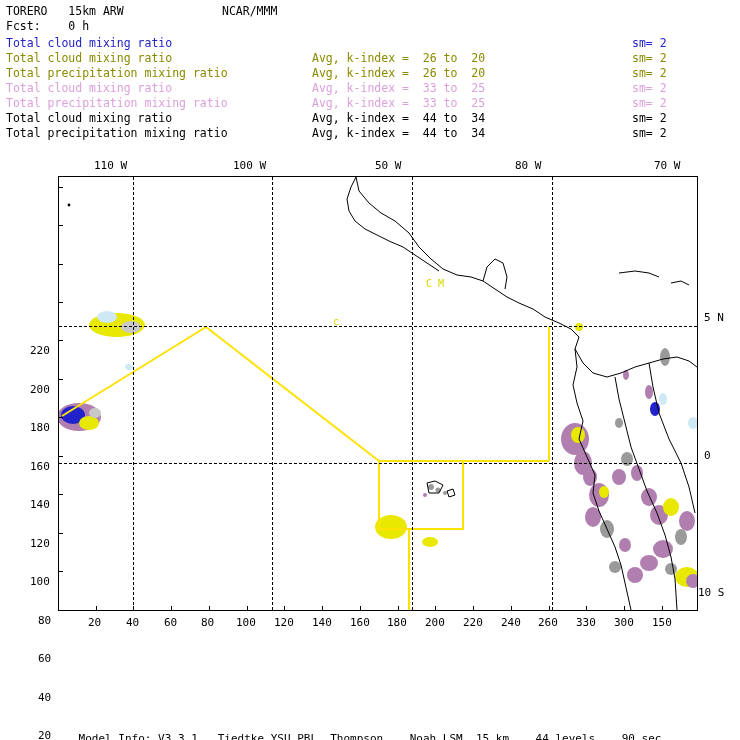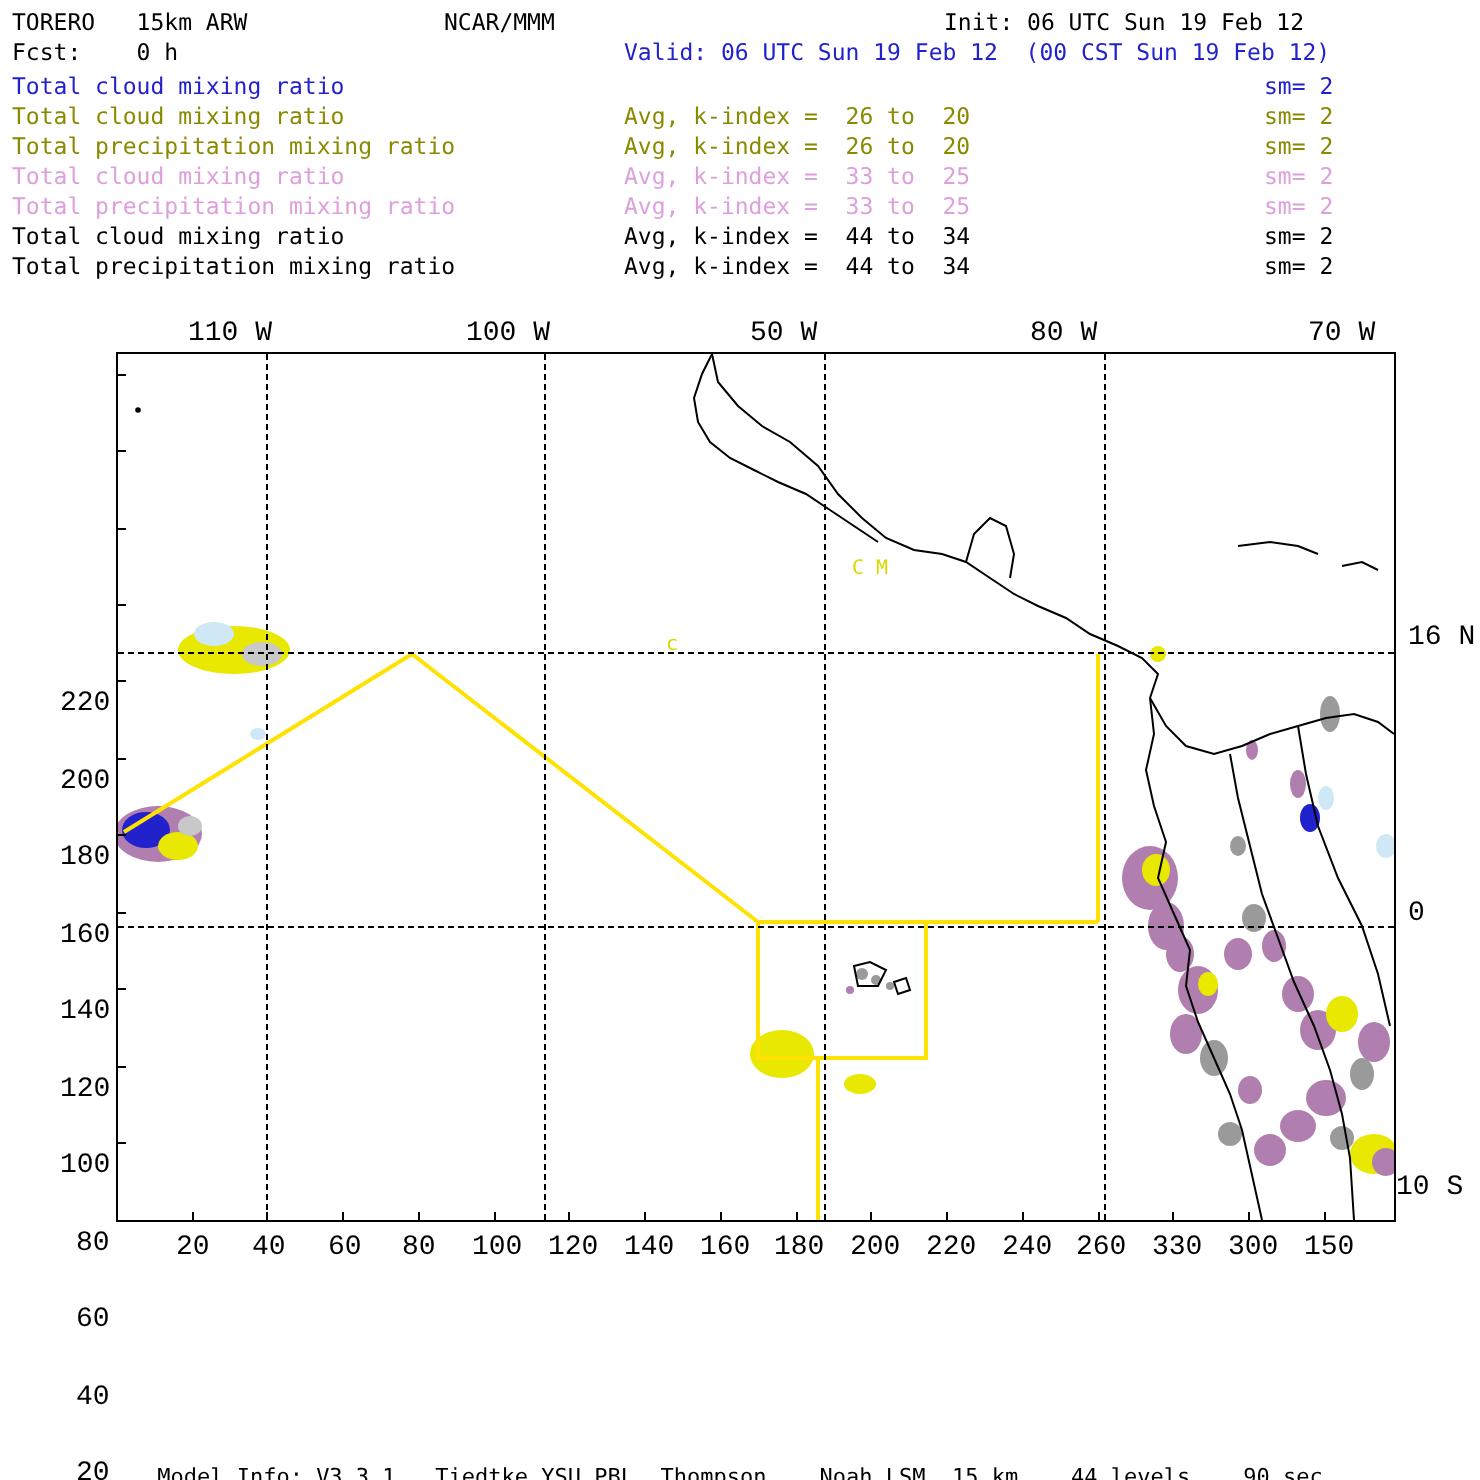--- a/index.html
+++ b/index.html
@@ -14,38 +14,36 @@
   }
   .hdr{position:absolute;left:0;top:0;width:604px;height:150px;}
   .hrow{position:absolute;white-space:pre;font-size:11.5px;letter-spacing:0px;}
   .c-black{color:#000000;}
   .c-blue{color:#2222cc;}
   .c-olive{color:#8a8a00;}
   .c-pink{color:#dda0dd;}
 
   .plotwrap{position:absolute;left:18px;top:168px;width:700px;height:450px;}
   .frame{position:absolute;left:40px;top:8px;width:640px;height:435px;border:1px solid #000;background:#fff;box-sizing:border-box;}
-  .axlabel{position:absolute;font-size:14px;white-space:nowrap;font-family:Liberation Mono, monospace;}
+  .axlabel{position:absolute;font-size:11px;white-space:nowrap;}
   .tickx{position:absolute;bottom:-1px;width:1px;height:5px;background:#000;}
   .ticky{position:absolute;left:-1px;width:5px;height:1px;background:#000;}
   .dashv{position:absolute;top:0;bottom:0;width:0;border-left:1px dashed #000;}
   .dashh{position:absolute;left:0;right:0;height:0;border-top:1px dashed #000;}
   .coast{position:absolute;left:0;top:0;}
   .footer{position:absolute;left:0;top:706px;width:740px;text-align:center;white-space:pre;font-size:11px;line-height:13px;}
 </style>
 </head>
 <body>
 
 <div class="hdr">
   <div class="hrow c-black" style="left:6px;top:4px;">TORERO   15km ARW</div>
   <div class="hrow c-black" style="left:222px;top:4px;">NCAR/MMM</div>
-  <div class="hrow c-black" style="left:472px;top:4px;">Init: 06 UTC Sun 19 Feb 12</div>
 
   <div class="hrow c-black" style="left:6px;top:19px;">Fcst:    0 h</div>
-  <div class="hrow c-blue" style="left:312px;top:19px;">Valid: 06 UTC Sun 19 Feb 12  (00 CST Sun 19 Feb 12)</div>
 
   <div class="hrow c-blue" style="left:6px;top:36px;">Total cloud mixing ratio</div>
   <div class="hrow c-blue" style="left:632px;top:36px;">sm= 2</div>
 
   <div class="hrow c-olive" style="left:6px;top:51px;">Total cloud mixing ratio</div>
   <div class="hrow c-olive" style="left:312px;top:51px;">Avg, k-index =  26 to  20</div>
   <div class="hrow c-olive" style="left:632px;top:51px;">sm= 2</div>
 
   <div class="hrow c-olive" style="left:6px;top:66px;">Total precipitation mixing ratio</div>
   <div class="hrow c-olive" style="left:312px;top:66px;">Avg, k-index =  26 to  20</div>
@@ -69,21 +67,21 @@
 </div>
 
 <div class="plotwrap">
 
   <div class="axlabel" style="left:76px;top:-9px;">110 W</div>
   <div class="axlabel" style="left:215px;top:-9px;">100 W</div>
   <div class="axlabel" style="left:357px;top:-9px;">50 W</div>
   <div class="axlabel" style="left:497px;top:-9px;">80 W</div>
   <div class="axlabel" style="left:636px;top:-9px;">70 W</div>
 
-  <div class="axlabel" style="left:686px;top:143px;">16 N</div>
+  <div class="axlabel" style="left:686px;top:143px;">5 N</div>
   <div class="axlabel" style="left:686px;top:281px;">0</div>
   <div class="axlabel" style="left:680px;top:418px;">10 S</div>
 
   <div class="axlabel" style="left:12px;top:176px;">220</div>
   <div class="axlabel" style="left:12px;top:215px;">200</div>
   <div class="axlabel" style="left:12px;top:253px;">180</div>
   <div class="axlabel" style="left:12px;top:292px;">160</div>
   <div class="axlabel" style="left:12px;top:330px;">140</div>
   <div class="axlabel" style="left:12px;top:369px;">120</div>
   <div class="axlabel" style="left:12px;top:407px;">100</div>

